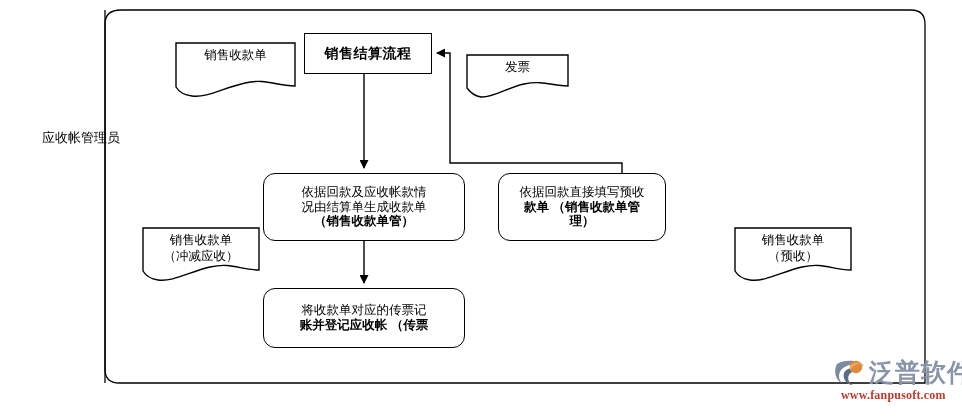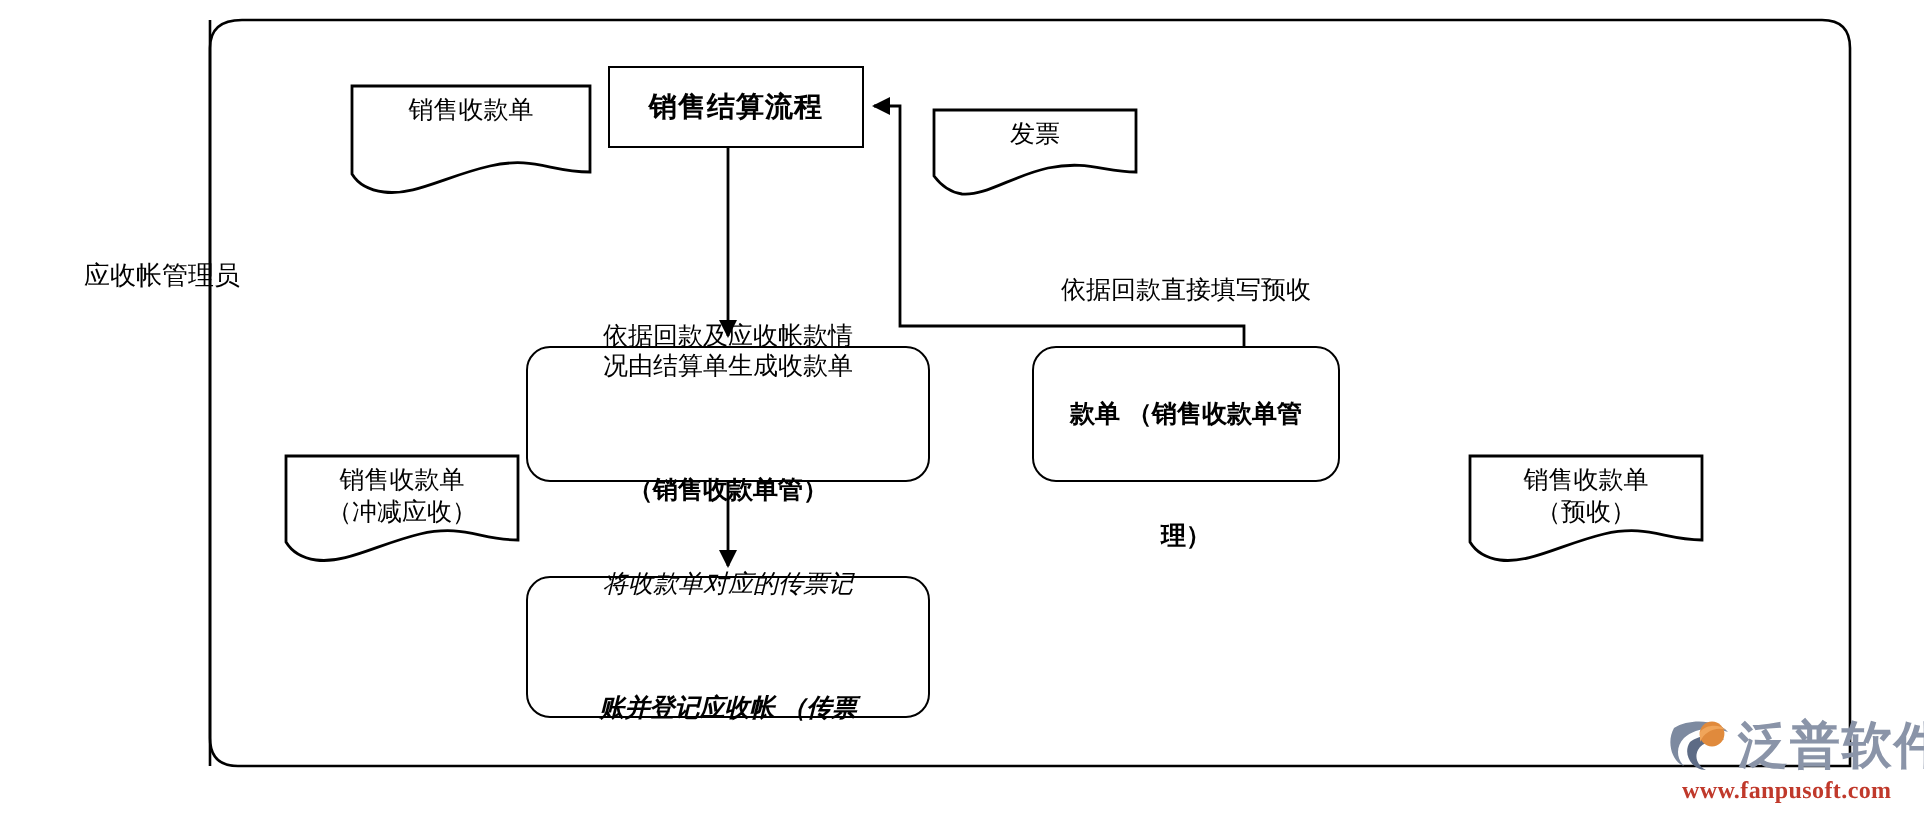--- a/index.html
+++ b/index.html
@@ -44,24 +44,24 @@
 
   
   .proc{
     border:1.4px solid #000;
     border-radius:12px;
     background:#fff;
     font-size:12.5px;
     padding:17px 8px;
   }
   #proc-mid{ left:263px;top:173px;width:202px;height:68px; }
-  #proc-right{ left:516px;top:173px;width:154px;height:68px;justify-content:center; }
-  #proc-bottom{ left:263px;top:288px;width:202px;height:71px;font-style:italic; }
+  #proc-right{ left:498px;top:173px;width:168px;height:68px;justify-content:center; }
+  #proc-bottom{ left:263px;top:288px;width:202px;height:60px; }
   .proc .ln{display:block;}
-  .proc .b{font-weight:bold;margin-top:47px;}
+  .proc .b{font-weight:bold;}
 
   
   .doc{
     position:absolute;
     font-size:12.5px;
     text-align:center;
     line-height:1.25;
     box-sizing:border-box;
   }
   .doc .doc-text{

